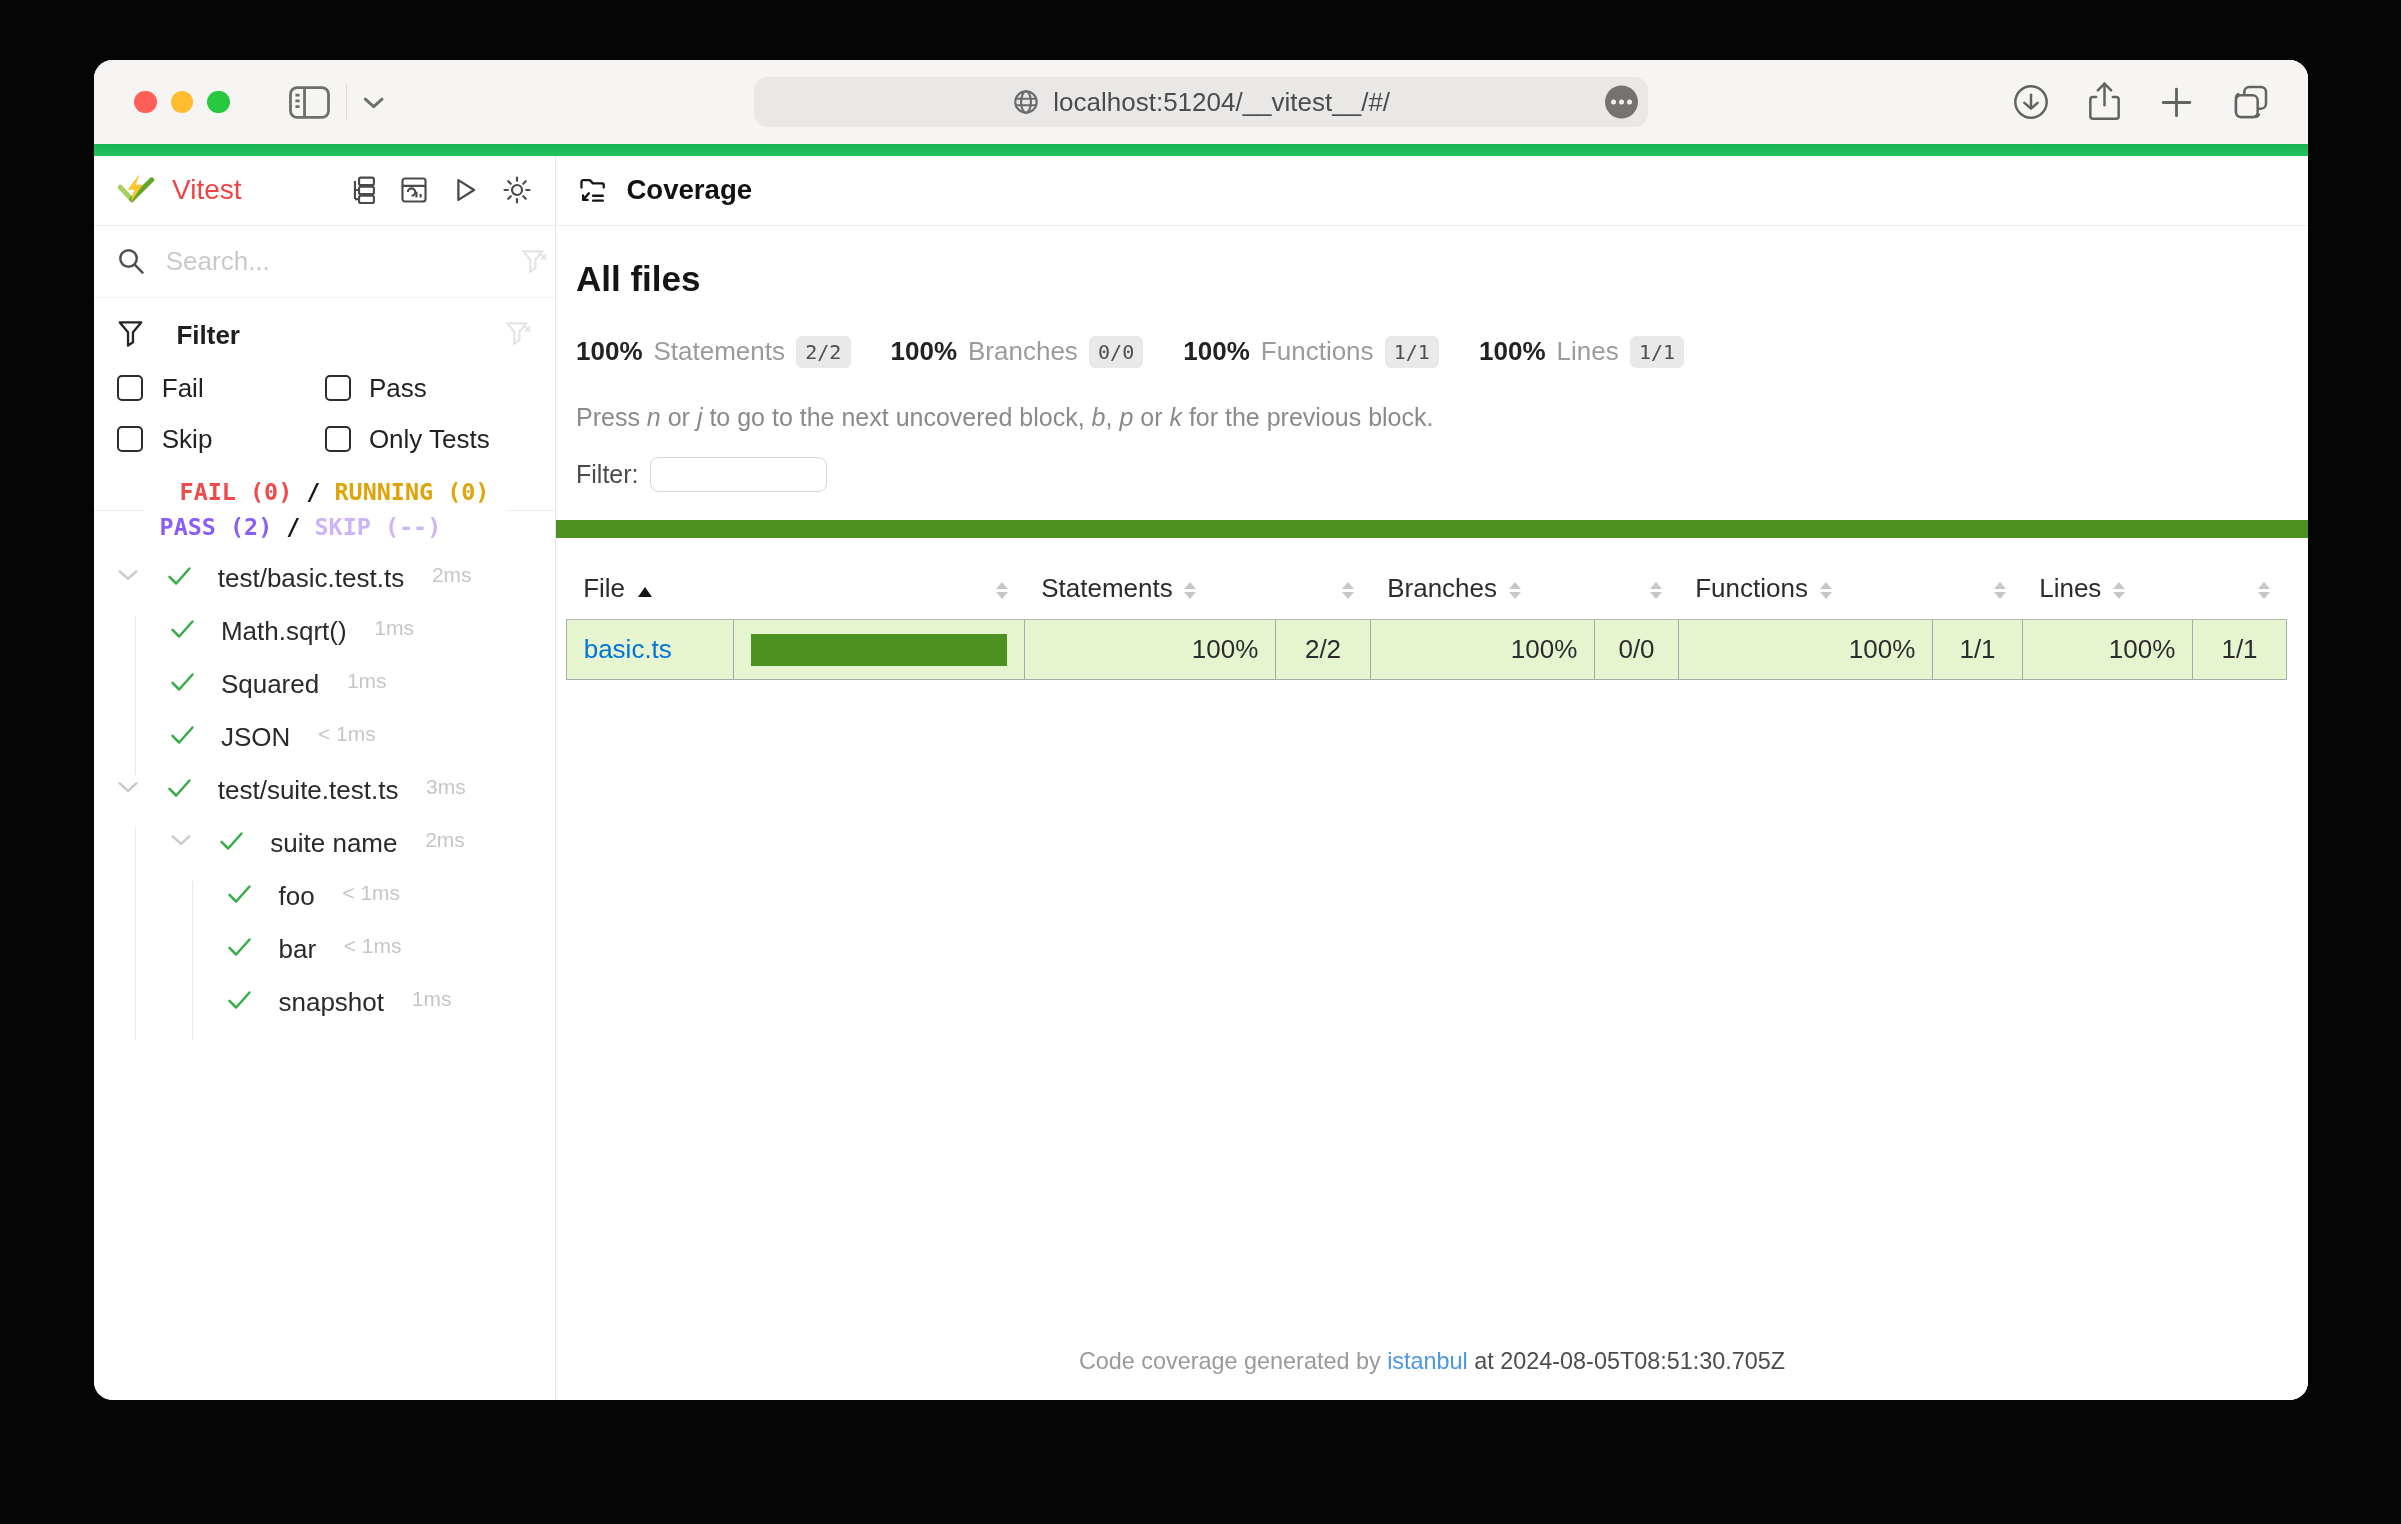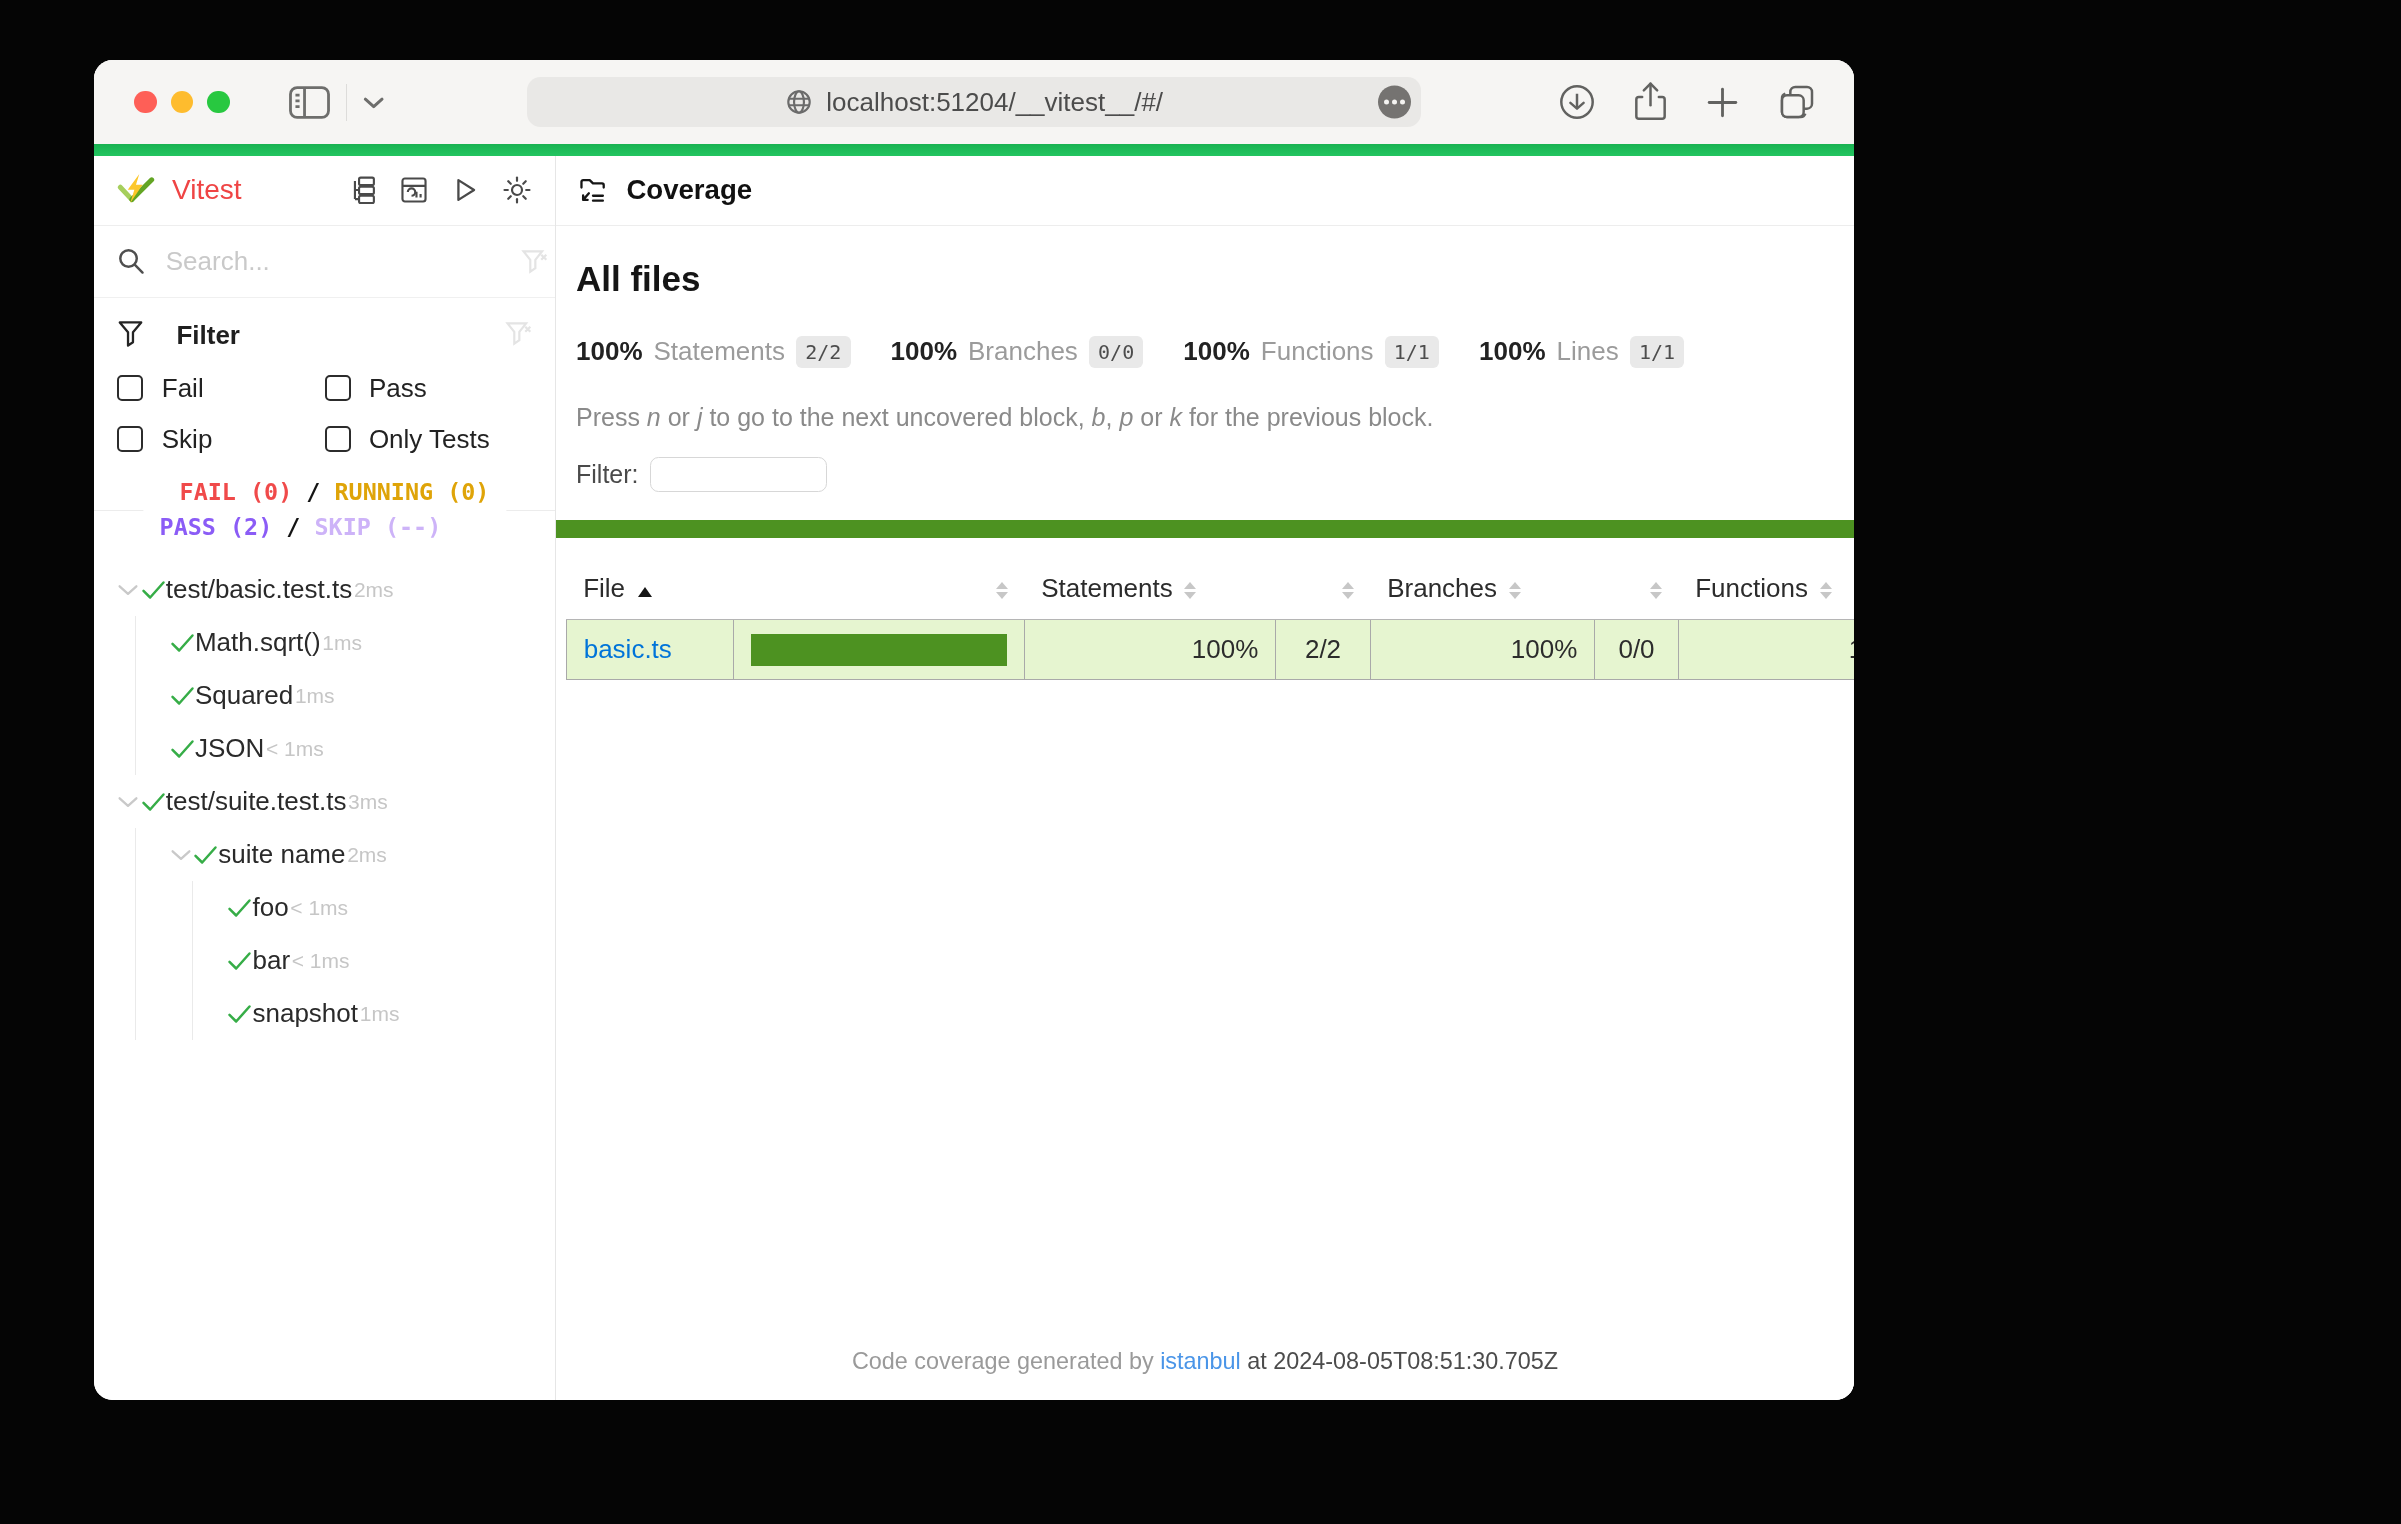--- a/index.html
+++ b/index.html
@@ -2,21 +2,21 @@
 <html style="font-size:13.4px"><head>
 <meta charset="utf-8">
 <style>
   * { box-sizing: border-box; }
   html,body { margin:0; padding:0; }
   body {
     width:2401px; height:1524px; background:#050505; position:relative;
     font-family:"Liberation Sans", sans-serif; -webkit-font-smoothing:antialiased;
   }
   .window {
-    position:absolute; left:94px; top:60px; width:1760px; height:1340px;
+    position:absolute; left:94px; top:60px; width:2214px; height:1340px;
     background:#fff; border-radius:18.4px; overflow:hidden;
     display:flex; flex-direction:column;
   }
   
   .chrome { height:84px; flex:none; background:#f6f5f3; display:flex; align-items:center; padding:0 25px; position:relative; }
   .lights { display:flex; gap:14px; margin-left:15px; }
   .light { width:22.6px; height:22.6px; border-radius:50%; }
   .light.red{ background:#fe5f57; } .light.yellow{ background:#febc2e; } .light.green{ background:#28c840; }
   .chrome-group { display:flex; align-items:center; margin-left:58px; gap:15px; color:#6e6e6c; }
   .vdiv { width:1.7px; height:37px; background:#dddcda; }
@@ -55,21 +55,21 @@
   .status-wrap { position:relative; height:97px; flex:none; margin-top:1.7px; }
   .status-rule { position:absolute; left:0; right:0; top:50%; border-top:1.7px solid #ececec; }
   .status-box {
     position:absolute; left:50%; top:50%; transform:translate(-50%,-50%);
     background:#fff; padding:1.7px 16.7px; white-space:nowrap;
     font-family:"DejaVu Sans Mono", monospace; font-weight:700; font-size:23.4px; line-height:1.5;
   }
   .st-fail{ color:#f04a4a;margin-left:20px; } .st-run{ color:#dfa408; } .st-pass{ color:#8b5cf6; } .st-skip{ color:#cdb3f8; } .st-sep{ color:#141414; }
   
   .tree { flex:1; overflow:hidden; padding:5px 8.4px 0 23.4px; font-size:26px; color:#2a2a2a; }
-  .trow { display:flex; align-items:center; gap:0; height:53px; }
+  .trow { display:flex; gap:26px; height:53px; }
   .chev { width:23.4px; height:23.4px; flex:none; display:flex; align-items:center; }
   .tick { width:25px; height:25px; flex:none; display:flex; align-items:center; }
   .t-time { color:#c6c6c6; font-size:21px; margin-left:1.7px; }
   .tree-children { margin-left:17.5px; border-left:1.7px solid #eaeaea; padding-left:34px; }
   .tree-children .tree-children { margin-left:22.6px; }
   
   .main { flex:1; display:flex; flex-direction:column; min-width:0; background:#fff; }
   .main-header { height:70px; flex:none; border-bottom:1.7px solid #ededed; display:flex; align-items:center; gap:18.4px; padding:0 22px; }
   .main-title { font-weight:800; font-size:27.6px; color:#111; }
   .main-body { flex:1; display:flex; flex-direction:column; min-height:0; }

